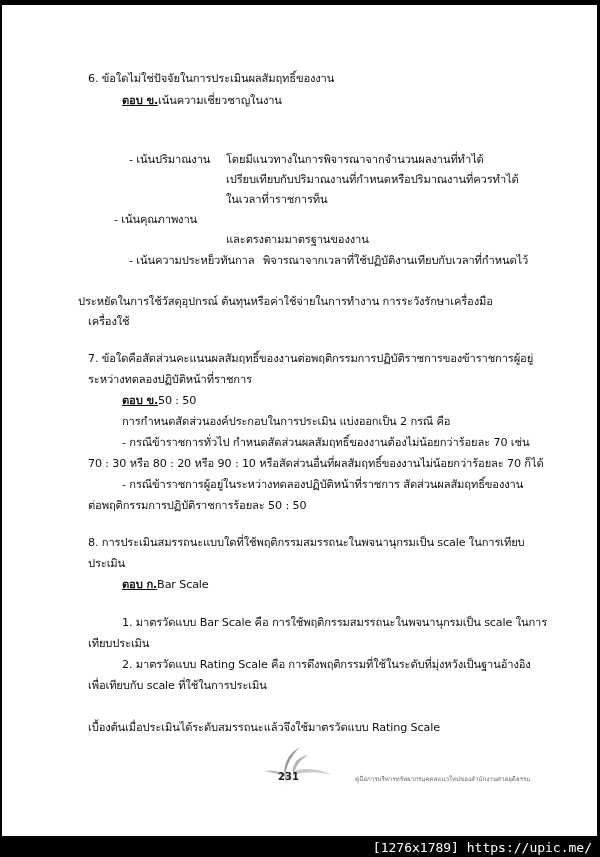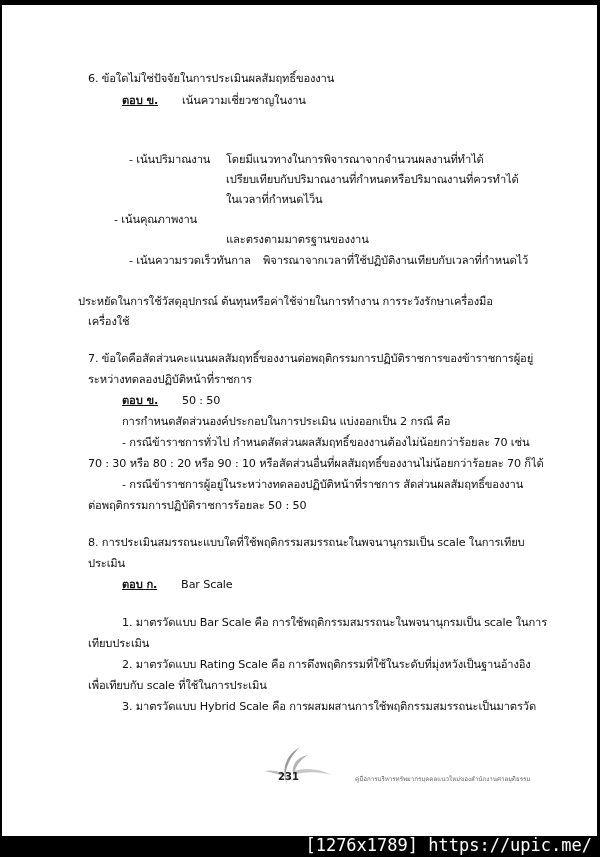--- a/index.html
+++ b/index.html
@@ -1,44 +1,44 @@
 <!DOCTYPE html>
 <html><head>
 <meta charset="utf-8">
 <style>
   html, body { margin:0; padding:0; }
   body { width:600px; height:857px; background:#000; position:relative; overflow:hidden;
          font-family:"DejaVu Sans", "Liberation Sans", sans-serif; color:#111; }
   .page { position:absolute; left:2px; top:5px; width:595px; height:831px; background:#fff; }
   .line { position:absolute; font-size:11.2px; line-height:14px; white-space:nowrap; letter-spacing:-0.15px; }
-  .ans { font-weight:bold; text-decoration:underline; margin-right:24px; }
+  .ans { font-weight:bold; text-decoration:underline; margin-right:0; }
   .footer-num { position:absolute; left:276px; top:766px; font-size:10px; font-weight:bold; color:#222; }
   .footer-text { position:absolute; left:353px; top:769px; font-size:6.2px; color:#666; white-space:nowrap; }
   .logo { position:absolute; left:262px; top:742px; }
-  .watermark { position:absolute; right:8px; bottom:2px; color:#fff; font-family:"DejaVu Sans Mono", monospace; font-size:17px; }
+  .watermark { position:absolute; right:8px; bottom:2px; color:#fff; font-family:"DejaVu Sans Mono", monospace; font-size:13px; }
 </style>
 </head>
 <body>
 
 <div class="page">
 
   <div class="line" style="left:86px;top:67px">6.  ข้อใดไม่ใช่ปัจจัยในการประเมินผลสัมฤทธิ์ของงาน</div>
   <div class="line" style="left:120px;top:89px">
     <span class="ans">ตอบ ข.</span><span>เน้นความเชี่ยวชาญในงาน</span>
   </div>
 
   <div class="line" style="left:127px;top:148px">- เน้นปริมาณงาน</div>
   <div class="line" style="left:224px;top:148px">โดยมีแนวทางในการพิจารณาจากจำนวนผลงานที่ทำได้</div>
   <div class="line" style="left:224px;top:168px">เปรียบเทียบกับปริมาณงานที่กำหนดหรือปริมาณงานที่ควรทำได้</div>
-  <div class="line" style="left:224px;top:188px">ในเวลาที่กำหนดไว็น</div>
+  <div class="line" style="left:224px;top:188px">ในเวลาที่าราชการท็น</div>
 
   <div class="line" style="left:112px;top:208px">- เน้นคุณภาพงาน</div>
   <div class="line" style="left:224px;top:228px">และตรงตามมาตรฐานของงาน</div>
 
-  <div class="line" style="left:127px;top:249px">- เน้นความรวดเร็วทันกาล</div>
+  <div class="line" style="left:127px;top:249px">- เน้นความประหย็วทันกาล</div>
   <div class="line" style="left:261px;top:249px">พิจารณาจากเวลาที่ใช้ปฏิบัติงานเทียบกับเวลาที่กำหนดไว้</div>
 
   <div class="line" style="left:76px;top:290px">ประหยัดในการใช้วัสดุอุปกรณ์ ต้นทุนหรือค่าใช้จ่ายในการทำงาน การระวังรักษาเครื่องมือ</div>
   <div class="line" style="left:86px;top:310px">เครื่องใช้</div>
 
   <div class="line" style="left:86px;top:347px">7.  ข้อใดคือสัดส่วนคะแนนผลสัมฤทธิ์ของงานต่อพฤติกรรมการปฏิบัติราชการของข้าราชการผู้อยู่</div>
   <div class="line" style="left:86px;top:368px">ระหว่างทดลองปฏิบัติหน้าที่ราชการ</div>
   <div class="line" style="left:120px;top:389px">
     <span class="ans">ตอบ ข.</span><span>50 : 50</span>
   </div>
@@ -50,21 +50,21 @@
 
   <div class="line" style="left:86px;top:531px">8.  การประเมินสมรรถนะแบบใดที่ใช้พฤติกรรมสมรรถนะในพจนานุกรมเป็น scale ในการเทียบ</div>
   <div class="line" style="left:86px;top:552px">ประเมิน</div>
   <div class="line" style="left:120px;top:573px">
     <span class="ans">ตอบ ก.</span><span>Bar Scale</span>
   </div>
   <div class="line" style="left:120px;top:611px">1. มาตรวัดแบบ Bar  Scale  คือ การใช้พฤติกรรมสมรรถนะในพจนานุกรมเป็น scale ในการ</div>
   <div class="line" style="left:86px;top:632px">เทียบประเมิน</div>
   <div class="line" style="left:120px;top:653px">2. มาตรวัดแบบ Rating Scale คือ การดึงพฤติกรรมที่ใช้ในระดับที่มุ่งหวังเป็นฐานอ้างอิง</div>
   <div class="line" style="left:86px;top:674px">เพื่อเทียบกับ scale ที่ใช้ในการประเมิน</div>
-  <div class="line" style="left:120px;top:695px">3. มาตรวัดแบบ Hybrid Scale คือ การผสมผสานการใช้พฤติกรรมสมรรถนะเป็นมาตรวัด</div>
+  <div class="line" style="left:86px;top:716px">เบื้องต้นเมื่อประเมินได้ระดับสมรรถนะแล้วจึงใช้มาตรวัดแบบ Rating Scale</div>
 
   <svg class="logo" width="70" height="42" viewBox="0 0 70 42">
     <path d="M36 0 C22 8 16 22 24 40 C18 26 24 12 36 0 Z" fill="#9a9a9a"></path>
     <path d="M44 8 C32 10 26 20 30 30 C30 20 36 13 44 8 Z" fill="#b5b5b5"></path>
     <path d="M0 24 C12 22 22 26 30 34 C20 28 10 26 0 24 Z" fill="#bbbbbb"></path>
     <path d="M30 24 C42 20 56 22 68 28 C56 25 42 24 30 28 Z" fill="#c8c8c8"></path>
   </svg>
   <div class="footer-num">231</div>
   <div class="footer-text">คู่มือการบริหารทรัพยากรบุคคลแนวใหม่ของสำนักงานศาลยุติธรรม</div>
 </div>

